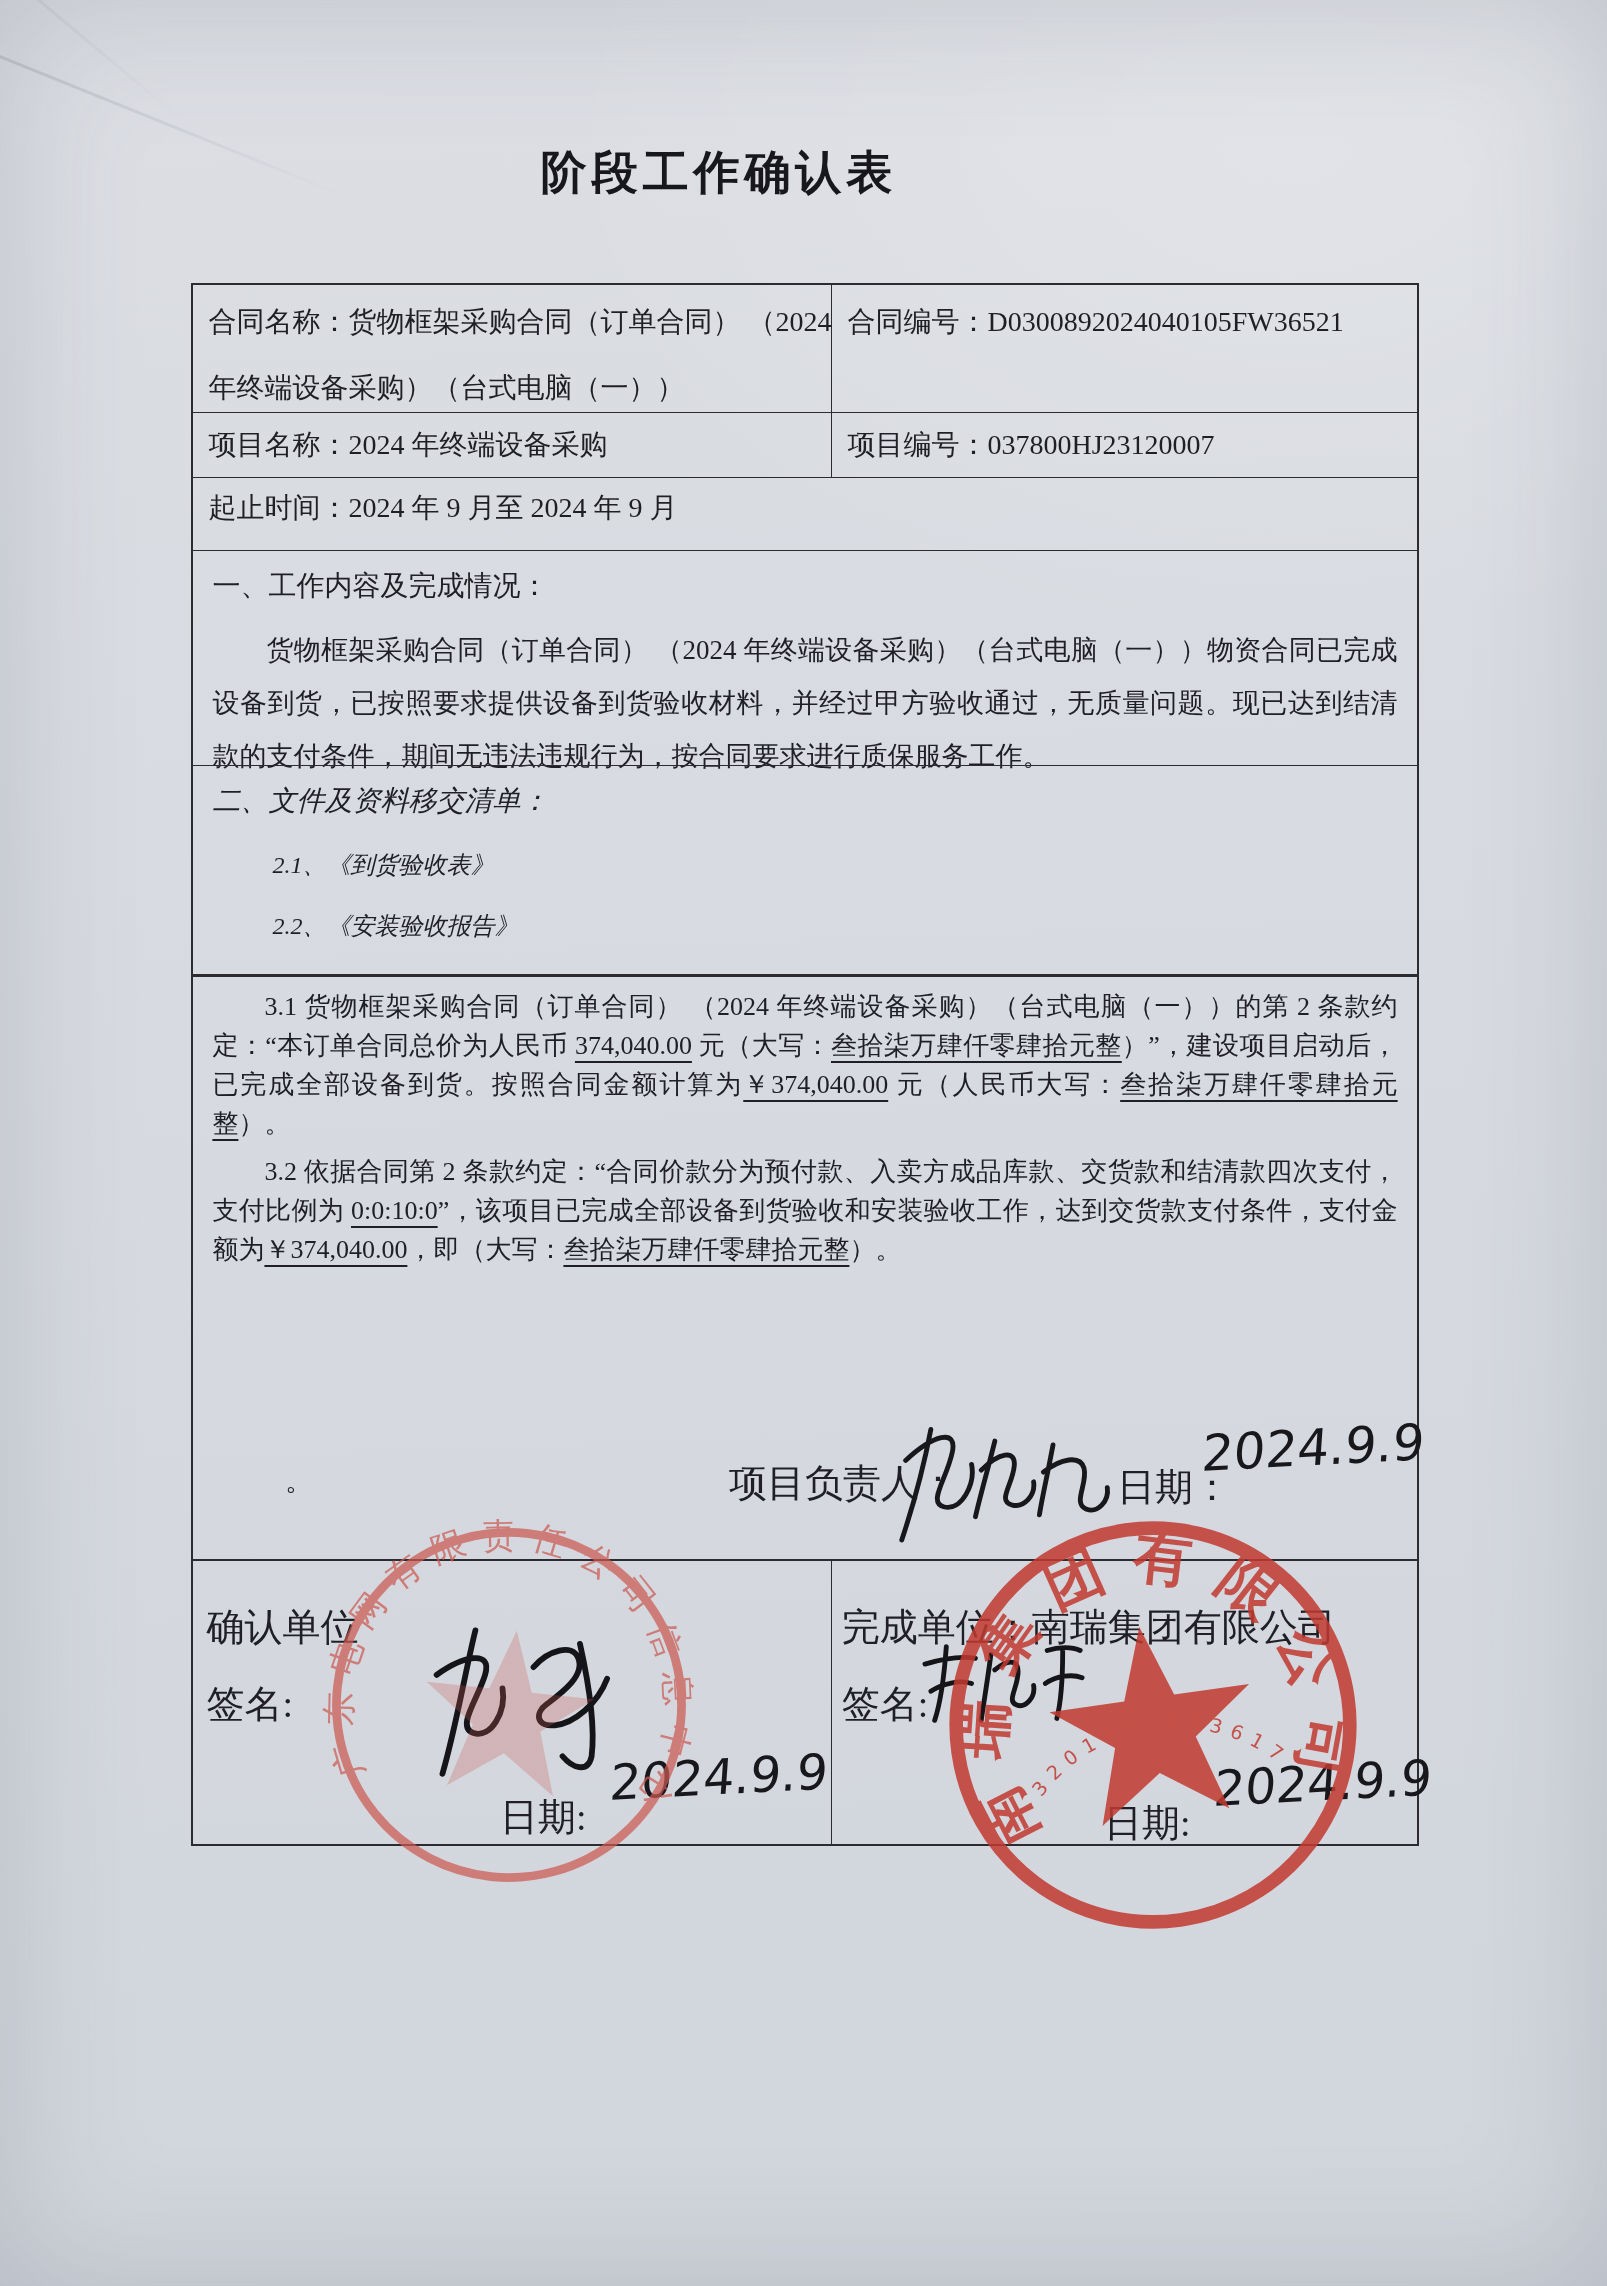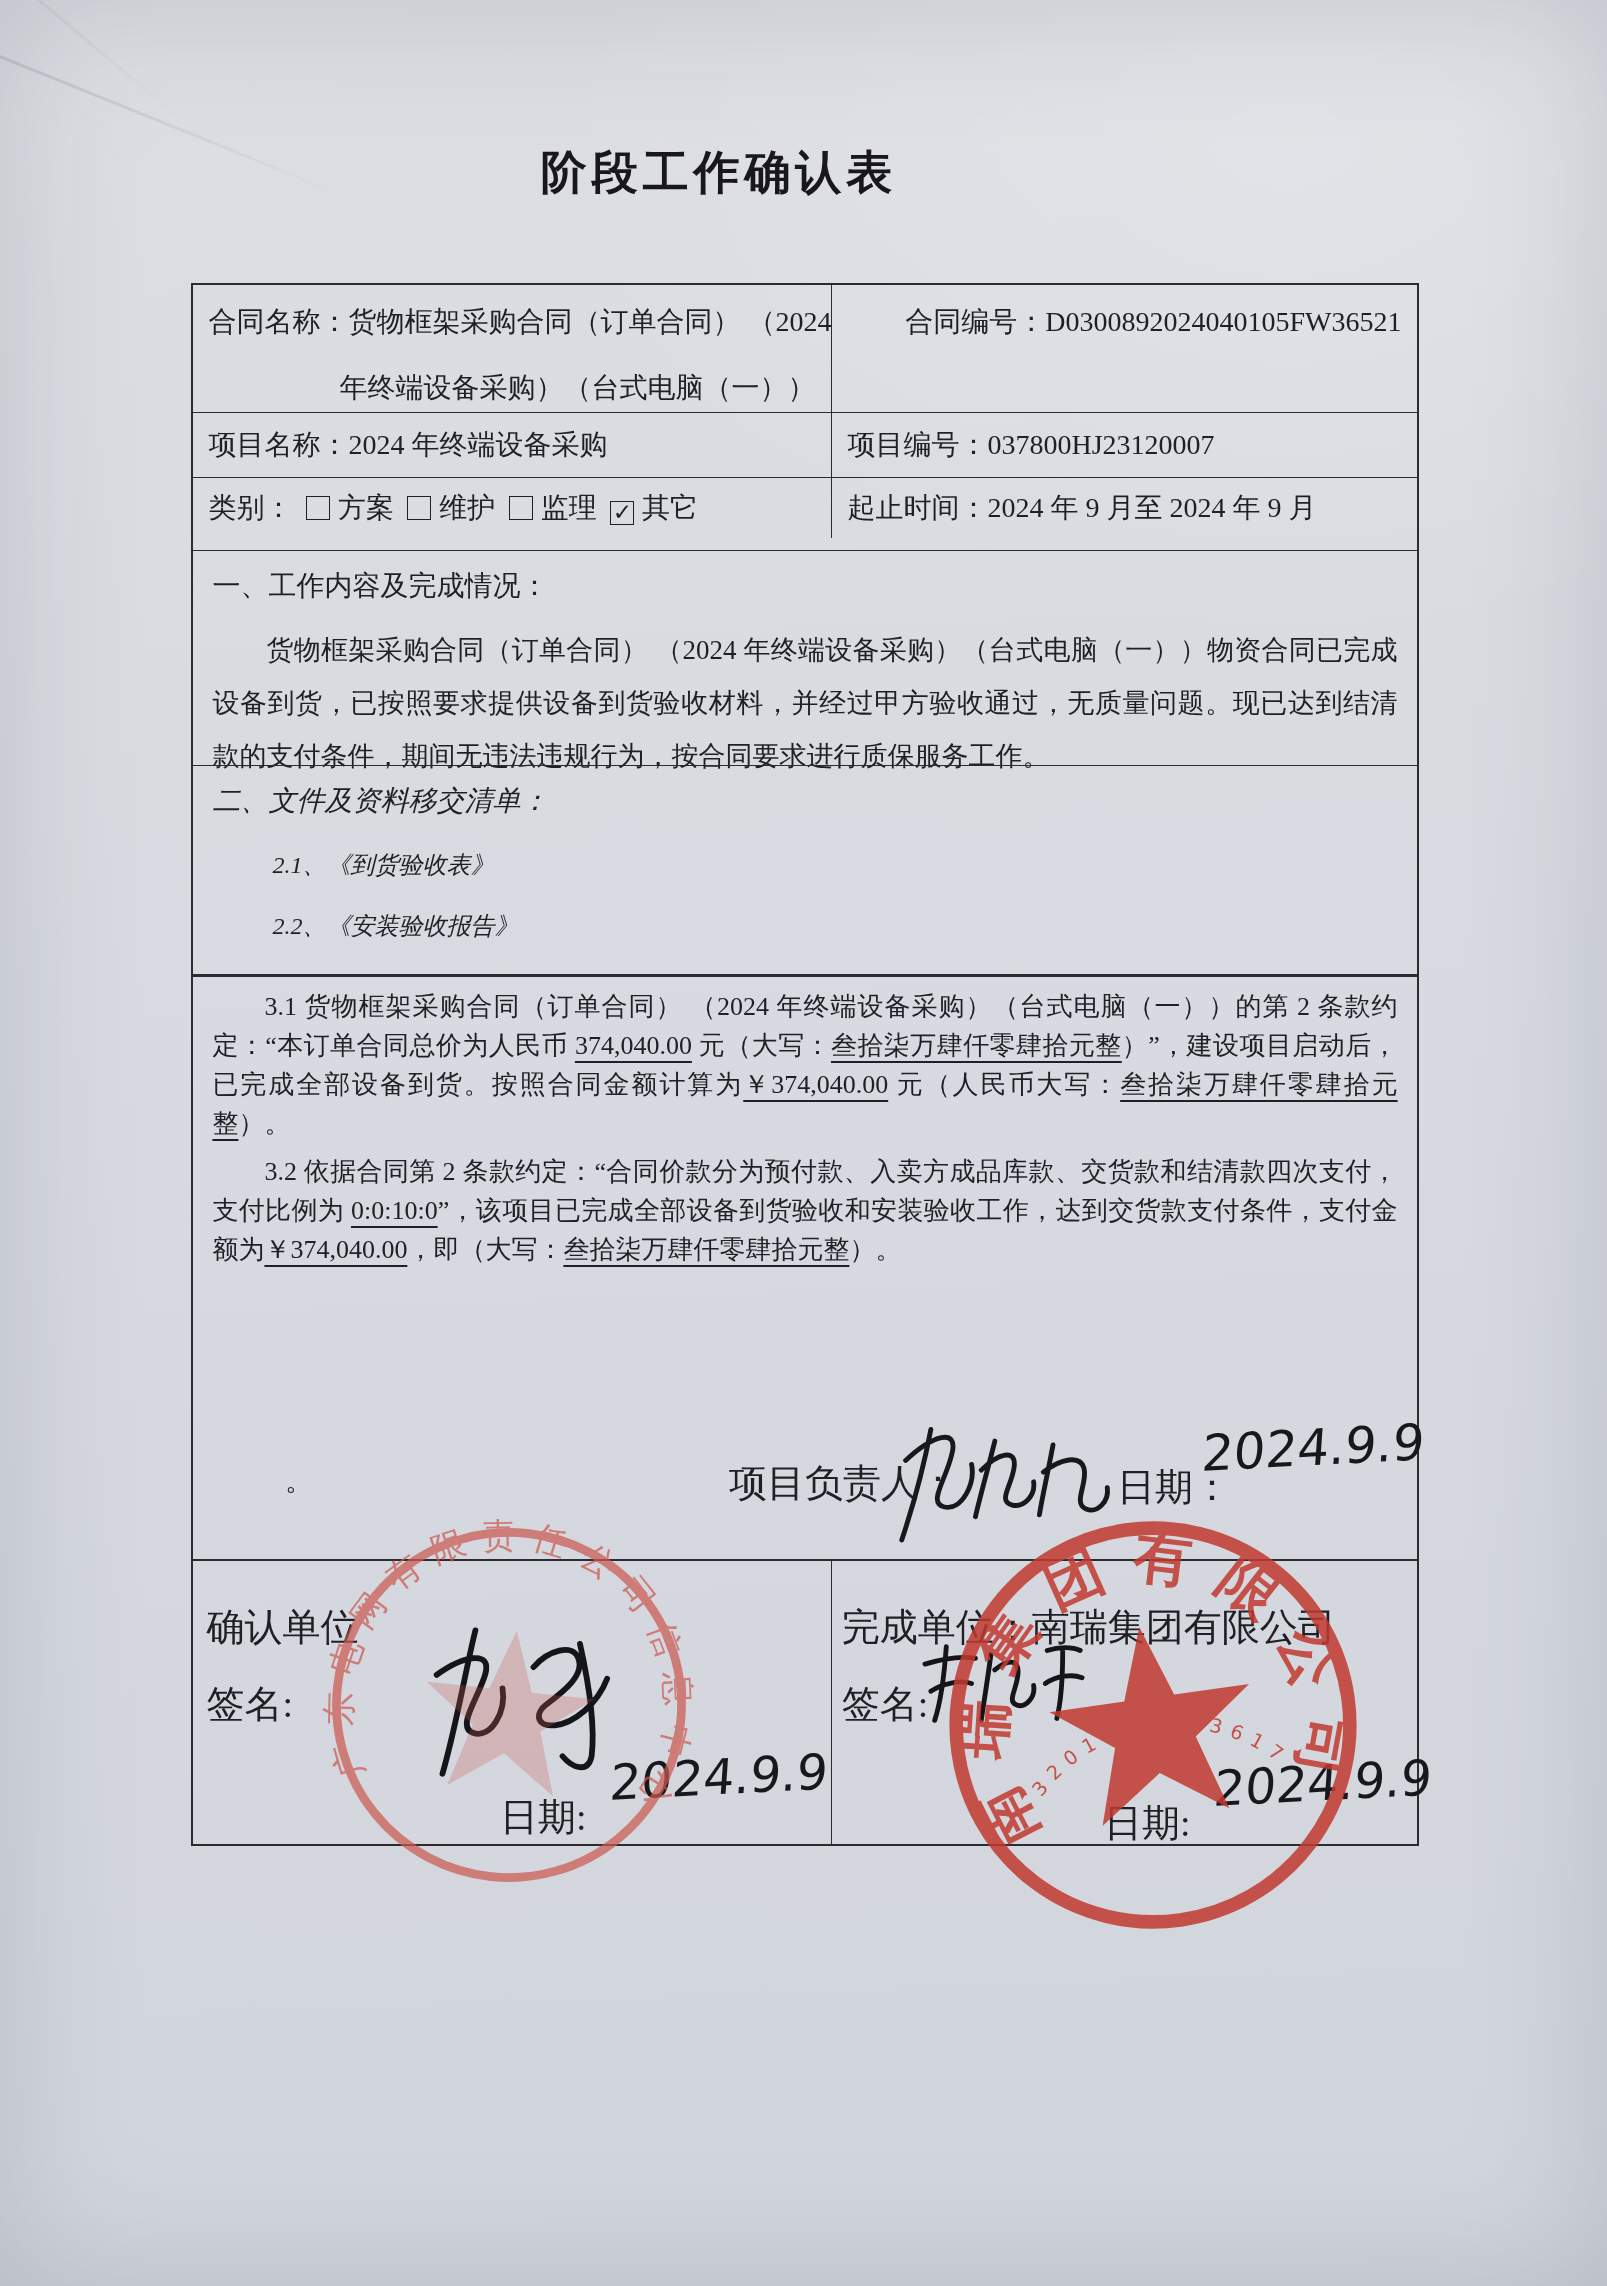--- a/index.html
+++ b/index.html
@@ -31,21 +31,21 @@
   .rc{flex:1;box-sizing:border-box;padding:0 15.5px;position:relative;}
   .r1{height:127px;}
   .r2{height:65px;}
   .r3{height:61px;border-bottom-width:2.9px;}
   .r4{height:215px;}
   .r5{height:209px;font-style:italic;}
   .r6{height:585px;border-top-width:3.9px;}
   .r7{height:285px;border-top-width:2.9px;}
 
   .cell-line{font-size:28px;line-height:58px;white-space:nowrap;}
-  .r1 .cell-line{margin-top:7.8px;text-align:right;}
+  .r1 .cell-line{margin-top:7.8px;}
   .r2 .lc,.r2 .rc,.r3 .lc,.r3 .rc{display:flex;align-items:center;}
   .r2 .cell-line,.r3 .cell-line{margin-top:0;line-height:normal;}
 
   .cbx{display:inline-block;width:24px;height:24px;border:1.9px solid #1f1f25;box-sizing:border-box;
        vertical-align:-2.9px;margin:0 7.8px 0 13.6px;text-align:center;line-height:20.4px;font-size:23px;}
   .cbx .mark{font-family:"DejaVu Sans",sans-serif;font-weight:bold;}
 
   .sec-h{font-size:28px;margin:15.5px 0 0 1.9px;font-weight:normal;}
   .sec1-body{font-size:27px;line-height:53px;text-indent:2em;margin:19.4px 1.9px 0 1.9px;text-align:justify;}
   .sec2-item{font-size:24px;margin:29px 0 0 62px;}
@@ -95,25 +95,20 @@
         </div>
       </div>
       <div class="rc">
         <div class="cell-line">
           <span>项目编号：</span><span>037800HJ23120007</span>
         </div>
       </div>
     </div>
 
     <div class="r r3 flex">
-      <div class="lc">
-        <div class="cell-line">
-          <span>类别：</span><span class="cbx"></span><span>方案</span><span class="cbx"></span><span>维护</span><span class="cbx"></span><span>监理</span><span class="cbx"><span class="mark">✓</span></span><span>其它</span>
-        </div>
-      </div>
       <div class="rc">
         <div class="cell-line">
           <span>起止时间：</span><span>2024 年 9 月至 2024 年 9 月</span>
         </div>
       </div>
     </div>
 
     <div class="r r4" style="padding:0 17.5px;margin-top:12px;">
       <div class="sec-h">一、工作内容及完成情况：</div>
       <div class="sec1-body">货物框架采购合同（订单合同） （2024 年终端设备采购）（台式电脑（一））物资合同已完成设备到货，已按照要求提供设备到货验收材料，并经过甲方验收通过，无质量问题。现已达到结清款的支付条件，期间无违法违规行为，按合同要求进行质保服务工作。</div>

